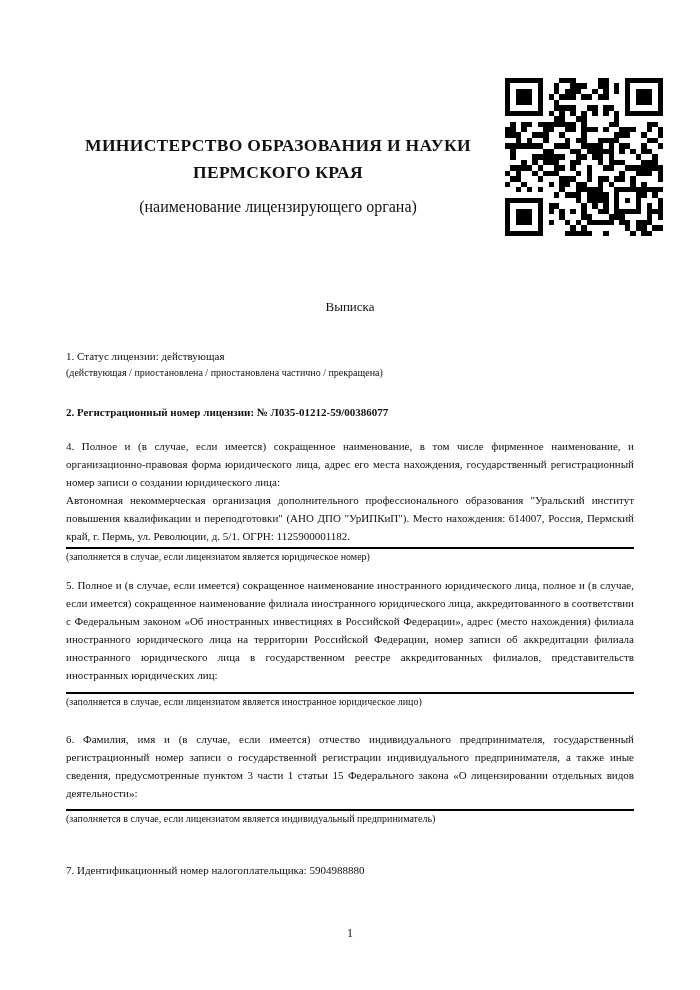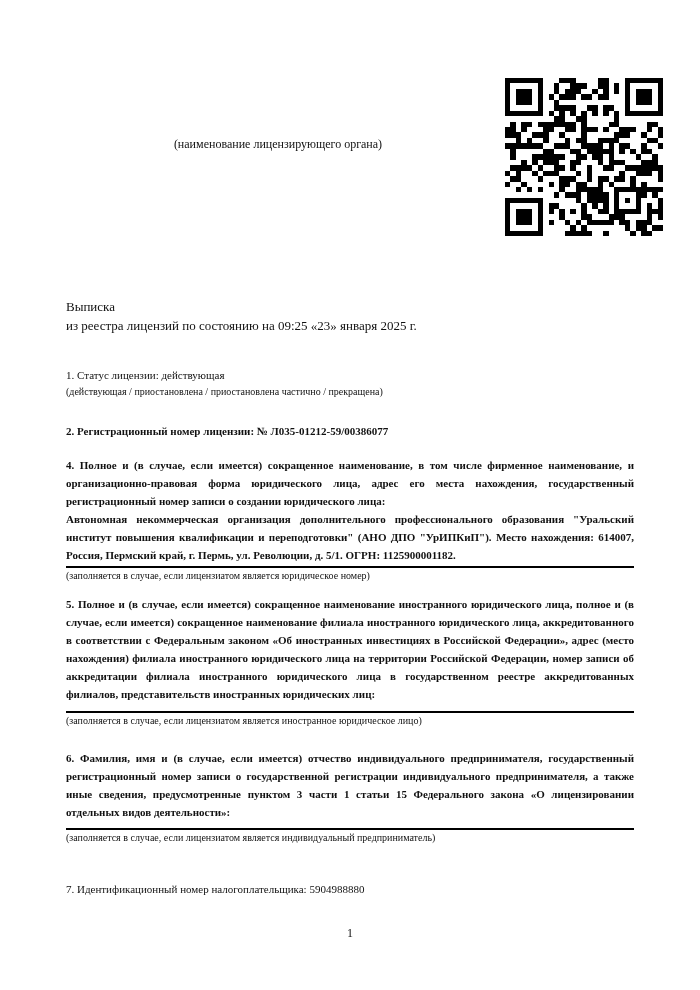--- a/index.html
+++ b/index.html
@@ -8,62 +8,65 @@
     background:#ffffff;
     color:#111111;
     font-family:"Liberation Serif", serif;
     position:relative;
     overflow:hidden;
   }
   .page { position:absolute; inset:0; background:#ffffff; }
 
   .header-text { position:absolute; left:66px; top:132px; width:424px; text-align:center; }
   .org-name { font-weight:bold; font-size:17.5px; line-height:27px; letter-spacing:.3px; }
-  .org-caption { font-size:12px; margin-top:5px; }
+  .org-caption { font-size:16px; margin-top:12px; }
 
   .qr { position:absolute; left:505px; top:78px; width:158px; height:158px; }
   .qr svg { width:100%; height:100%; display:block; }
 
   .content { position:absolute; left:66px; top:297px; width:568px; }
-  .doc-title { font-size:13px; line-height:19px; margin-bottom:31px; }
+  .doc-title { text-align:center; font-size:13px; line-height:19px; margin-bottom:31px; }
 
   .item { margin-bottom:13px; }
   .item-text { font-size:11px; line-height:18px; }
-  .just { text-align:justify;font-weight:bold; }
+  .just { text-align:justify; }
   .caption { font-size:10px; line-height:12px; text-align:left; margin-top:2px; }
   .fill-line { border-top:2px solid #000; height:0; margin-top:2px; }
   .fill-line.gap-md { margin-top:8px; }
   .fill-line.gap-sm { margin-top:7px; }
   .mb-xl { margin-bottom:24px; }
   .mb-lg { margin-bottom:22px;margin-top:8px; }
   .mb-md { margin-bottom:16px;font-weight:bold; }
   .mb-xxl { margin-bottom:36px; }
 
   .page-number { position:absolute; left:0; right:0; top:926px; text-align:center; font-size:12px; }
 </style>
 </head>
 <body>
 
 <div class="page">
 
   <div class="header-text">
+    <div class="org-name">
+      <div>МИНИСТЕРСТВО ОБРАЗОВАНИЯ И НАУКИ</div>
+      <div>ПЕРМСКОГО КРАЯ</div>
+    </div>
     <div class="org-caption">(наименование лицензирующего органа)</div>
   </div>
 
   <div class="qr">
     <svg id="qr-svg" viewBox="0 0 29 29" shape-rendering="crispEdges" xmlns="http://www.w3.org/2000/svg">
         <path d="M0 0h1v1h-1zM1 0h1v1h-1zM2 0h1v1h-1zM3 0h1v1h-1zM4 0h1v1h-1zM5 0h1v1h-1zM6 0h1v1h-1zM10 0h1v1h-1zM11 0h1v1h-1zM12 0h1v1h-1zM17 0h1v1h-1zM18 0h1v1h-1zM22 0h1v1h-1zM23 0h1v1h-1zM24 0h1v1h-1zM25 0h1v1h-1zM26 0h1v1h-1zM27 0h1v1h-1zM28 0h1v1h-1zM0 1h1v1h-1zM6 1h1v1h-1zM9 1h1v1h-1zM12 1h1v1h-1zM13 1h1v1h-1zM14 1h1v1h-1zM17 1h1v1h-1zM18 1h1v1h-1zM20 1h1v1h-1zM22 1h1v1h-1zM28 1h1v1h-1zM0 2h1v1h-1zM2 2h1v1h-1zM3 2h1v1h-1zM4 2h1v1h-1zM6 2h1v1h-1zM9 2h1v1h-1zM11 2h1v1h-1zM12 2h1v1h-1zM13 2h1v1h-1zM16 2h1v1h-1zM18 2h1v1h-1zM20 2h1v1h-1zM22 2h1v1h-1zM24 2h1v1h-1zM25 2h1v1h-1zM26 2h1v1h-1zM28 2h1v1h-1zM0 3h1v1h-1zM2 3h1v1h-1zM3 3h1v1h-1zM4 3h1v1h-1zM6 3h1v1h-1zM8 3h1v1h-1zM10 3h1v1h-1zM11 3h1v1h-1zM12 3h1v1h-1zM14 3h1v1h-1zM15 3h1v1h-1zM17 3h1v1h-1zM18 3h1v1h-1zM22 3h1v1h-1zM24 3h1v1h-1zM25 3h1v1h-1zM26 3h1v1h-1zM28 3h1v1h-1zM0 4h1v1h-1zM2 4h1v1h-1zM3 4h1v1h-1zM4 4h1v1h-1zM6 4h1v1h-1zM9 4h1v1h-1zM22 4h1v1h-1zM24 4h1v1h-1zM25 4h1v1h-1zM26 4h1v1h-1zM28 4h1v1h-1zM0 5h1v1h-1zM6 5h1v1h-1zM9 5h1v1h-1zM10 5h1v1h-1zM11 5h1v1h-1zM12 5h1v1h-1zM15 5h1v1h-1zM16 5h1v1h-1zM18 5h1v1h-1zM19 5h1v1h-1zM22 5h1v1h-1zM28 5h1v1h-1zM0 6h1v1h-1zM1 6h1v1h-1zM2 6h1v1h-1zM3 6h1v1h-1zM4 6h1v1h-1zM5 6h1v1h-1zM6 6h1v1h-1zM8 6h1v1h-1zM10 6h1v1h-1zM12 6h1v1h-1zM14 6h1v1h-1zM16 6h1v1h-1zM18 6h1v1h-1zM20 6h1v1h-1zM22 6h1v1h-1zM23 6h1v1h-1zM24 6h1v1h-1zM25 6h1v1h-1zM26 6h1v1h-1zM27 6h1v1h-1zM28 6h1v1h-1zM9 7h1v1h-1zM10 7h1v1h-1zM13 7h1v1h-1zM14 7h1v1h-1zM20 7h1v1h-1zM1 8h1v1h-1zM3 8h1v1h-1zM4 8h1v1h-1zM6 8h1v1h-1zM7 8h1v1h-1zM8 8h1v1h-1zM9 8h1v1h-1zM10 8h1v1h-1zM11 8h1v1h-1zM12 8h1v1h-1zM14 8h1v1h-1zM19 8h1v1h-1zM20 8h1v1h-1zM26 8h1v1h-1zM27 8h1v1h-1zM0 9h1v1h-1zM1 9h1v1h-1zM3 9h1v1h-1zM7 9h1v1h-1zM8 9h1v1h-1zM11 9h1v1h-1zM12 9h1v1h-1zM14 9h1v1h-1zM15 9h1v1h-1zM16 9h1v1h-1zM18 9h1v1h-1zM21 9h1v1h-1zM22 9h1v1h-1zM23 9h1v1h-1zM26 9h1v1h-1zM28 9h1v1h-1zM0 10h1v1h-1zM1 10h1v1h-1zM2 10h1v1h-1zM5 10h1v1h-1zM6 10h1v1h-1zM7 10h1v1h-1zM10 10h1v1h-1zM14 10h1v1h-1zM20 10h1v1h-1zM21 10h1v1h-1zM22 10h1v1h-1zM25 10h1v1h-1zM28 10h1v1h-1zM2 11h1v1h-1zM4 11h1v1h-1zM7 11h1v1h-1zM11 11h1v1h-1zM13 11h1v1h-1zM14 11h1v1h-1zM17 11h1v1h-1zM18 11h1v1h-1zM19 11h1v1h-1zM20 11h1v1h-1zM26 11h1v1h-1zM27 11h1v1h-1zM0 12h1v1h-1zM1 12h1v1h-1zM2 12h1v1h-1zM3 12h1v1h-1zM4 12h1v1h-1zM5 12h1v1h-1zM6 12h1v1h-1zM9 12h1v1h-1zM10 12h1v1h-1zM11 12h1v1h-1zM14 12h1v1h-1zM15 12h1v1h-1zM16 12h1v1h-1zM17 12h1v1h-1zM19 12h1v1h-1zM21 12h1v1h-1zM22 12h1v1h-1zM25 12h1v1h-1zM28 12h1v1h-1zM1 13h1v1h-1zM7 13h1v1h-1zM8 13h1v1h-1zM12 13h1v1h-1zM13 13h1v1h-1zM15 13h1v1h-1zM16 13h1v1h-1zM17 13h1v1h-1zM18 13h1v1h-1zM19 13h1v1h-1zM21 13h1v1h-1zM23 13h1v1h-1zM25 13h1v1h-1zM26 13h1v1h-1zM1 14h1v1h-1zM5 14h1v1h-1zM6 14h1v1h-1zM7 14h1v1h-1zM8 14h1v1h-1zM9 14h1v1h-1zM10 14h1v1h-1zM13 14h1v1h-1zM14 14h1v1h-1zM16 14h1v1h-1zM17 14h1v1h-1zM19 14h1v1h-1zM24 14h1v1h-1zM27 14h1v1h-1zM3 15h1v1h-1zM5 15h1v1h-1zM7 15h1v1h-1zM8 15h1v1h-1zM9 15h1v1h-1zM12 15h1v1h-1zM13 15h1v1h-1zM17 15h1v1h-1zM19 15h1v1h-1zM20 15h1v1h-1zM21 15h1v1h-1zM25 15h1v1h-1zM26 15h1v1h-1zM27 15h1v1h-1zM1 16h1v1h-1zM2 16h1v1h-1zM3 16h1v1h-1zM4 16h1v1h-1zM6 16h1v1h-1zM9 16h1v1h-1zM10 16h1v1h-1zM12 16h1v1h-1zM15 16h1v1h-1zM18 16h1v1h-1zM19 16h1v1h-1zM22 16h1v1h-1zM23 16h1v1h-1zM24 16h1v1h-1zM25 16h1v1h-1zM26 16h1v1h-1zM27 16h1v1h-1zM28 16h1v1h-1zM0 17h1v1h-1zM2 17h1v1h-1zM5 17h1v1h-1zM7 17h1v1h-1zM8 17h1v1h-1zM9 17h1v1h-1zM13 17h1v1h-1zM15 17h1v1h-1zM21 17h1v1h-1zM24 17h1v1h-1zM25 17h1v1h-1zM26 17h1v1h-1zM28 17h1v1h-1zM1 18h1v1h-1zM2 18h1v1h-1zM6 18h1v1h-1zM10 18h1v1h-1zM11 18h1v1h-1zM12 18h1v1h-1zM15 18h1v1h-1zM17 18h1v1h-1zM18 18h1v1h-1zM20 18h1v1h-1zM21 18h1v1h-1zM23 18h1v1h-1zM28 18h1v1h-1zM0 19h1v1h-1zM3 19h1v1h-1zM8 19h1v1h-1zM10 19h1v1h-1zM11 19h1v1h-1zM13 19h1v1h-1zM14 19h1v1h-1zM17 19h1v1h-1zM19 19h1v1h-1zM23 19h1v1h-1zM25 19h1v1h-1zM2 20h1v1h-1zM4 20h1v1h-1zM6 20h1v1h-1zM10 20h1v1h-1zM13 20h1v1h-1zM14 20h1v1h-1zM15 20h1v1h-1zM16 20h1v1h-1zM17 20h1v1h-1zM20 20h1v1h-1zM21 20h1v1h-1zM22 20h1v1h-1zM23 20h1v1h-1zM24 20h1v1h-1zM25 20h1v1h-1zM26 20h1v1h-1zM27 20h1v1h-1zM28 20h1v1h-1zM9 21h1v1h-1zM11 21h1v1h-1zM12 21h1v1h-1zM13 21h1v1h-1zM15 21h1v1h-1zM16 21h1v1h-1zM17 21h1v1h-1zM18 21h1v1h-1zM20 21h1v1h-1zM24 21h1v1h-1zM25 21h1v1h-1zM27 21h1v1h-1zM0 22h1v1h-1zM1 22h1v1h-1zM2 22h1v1h-1zM3 22h1v1h-1zM4 22h1v1h-1zM5 22h1v1h-1zM6 22h1v1h-1zM13 22h1v1h-1zM15 22h1v1h-1zM16 22h1v1h-1zM17 22h1v1h-1zM18 22h1v1h-1zM20 22h1v1h-1zM22 22h1v1h-1zM24 22h1v1h-1zM28 22h1v1h-1zM0 23h1v1h-1zM6 23h1v1h-1zM8 23h1v1h-1zM9 23h1v1h-1zM14 23h1v1h-1zM16 23h1v1h-1zM18 23h1v1h-1zM20 23h1v1h-1zM24 23h1v1h-1zM26 23h1v1h-1zM28 23h1v1h-1zM0 24h1v1h-1zM2 24h1v1h-1zM3 24h1v1h-1zM4 24h1v1h-1zM6 24h1v1h-1zM8 24h1v1h-1zM10 24h1v1h-1zM12 24h1v1h-1zM14 24h1v1h-1zM17 24h1v1h-1zM18 24h1v1h-1zM20 24h1v1h-1zM21 24h1v1h-1zM22 24h1v1h-1zM23 24h1v1h-1zM24 24h1v1h-1zM26 24h1v1h-1zM27 24h1v1h-1zM28 24h1v1h-1zM0 25h1v1h-1zM2 25h1v1h-1zM3 25h1v1h-1zM4 25h1v1h-1zM6 25h1v1h-1zM10 25h1v1h-1zM14 25h1v1h-1zM15 25h1v1h-1zM19 25h1v1h-1zM20 25h1v1h-1zM21 25h1v1h-1zM26 25h1v1h-1zM28 25h1v1h-1zM0 26h1v1h-1zM2 26h1v1h-1zM3 26h1v1h-1zM4 26h1v1h-1zM6 26h1v1h-1zM8 26h1v1h-1zM11 26h1v1h-1zM13 26h1v1h-1zM15 26h1v1h-1zM16 26h1v1h-1zM17 26h1v1h-1zM18 26h1v1h-1zM19 26h1v1h-1zM21 26h1v1h-1zM22 26h1v1h-1zM24 26h1v1h-1zM25 26h1v1h-1zM26 26h1v1h-1zM0 27h1v1h-1zM6 27h1v1h-1zM12 27h1v1h-1zM14 27h1v1h-1zM22 27h1v1h-1zM24 27h1v1h-1zM25 27h1v1h-1zM27 27h1v1h-1zM28 27h1v1h-1zM0 28h1v1h-1zM1 28h1v1h-1zM2 28h1v1h-1zM3 28h1v1h-1zM4 28h1v1h-1zM5 28h1v1h-1zM6 28h1v1h-1zM11 28h1v1h-1zM12 28h1v1h-1zM13 28h1v1h-1zM14 28h1v1h-1zM15 28h1v1h-1zM18 28h1v1h-1zM23 28h1v1h-1zM25 28h1v1h-1zM26 28h1v1h-1z" fill="#000"></path>
       </svg>
   </div>
 
   <div class="content">
 
     <div class="doc-title">
       <div>Выписка</div>
-      <div>из реестра лицензий по состоянию на 09:25 «23» января 2025 г.</div>
     </div>
 
     <div class="item mb-xl">
       <div class="item-text">1. Статус лицензии: действующая</div>
       <div class="caption">(действующая / приостановлена / приостановлена частично / прекращена)</div>
     </div>
 
     <div class="item mb-md">
       <div class="item-text">2. Регистрационный номер лицензии: № Л035-01212-59/00386077</div>
     </div>

